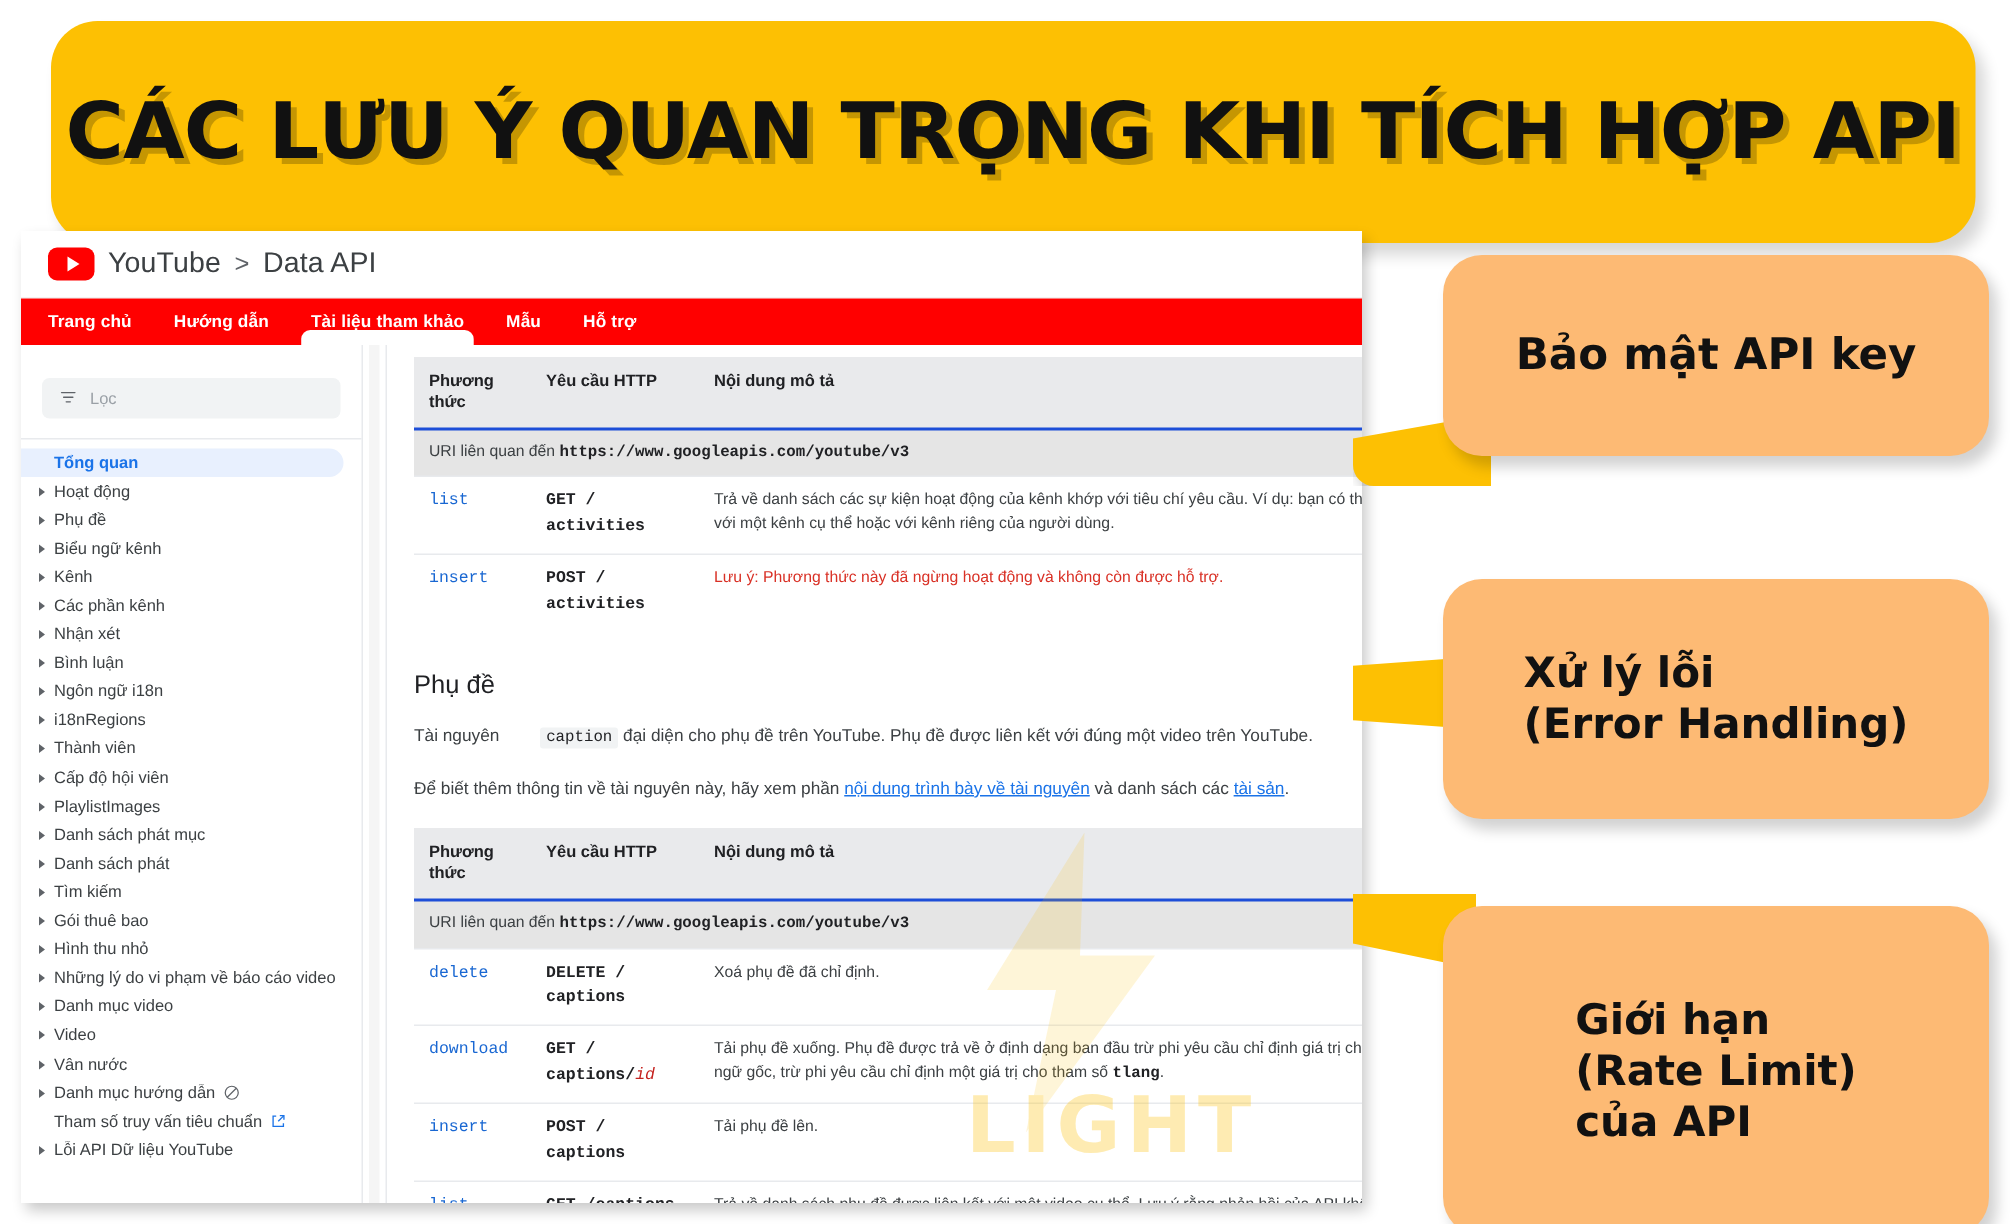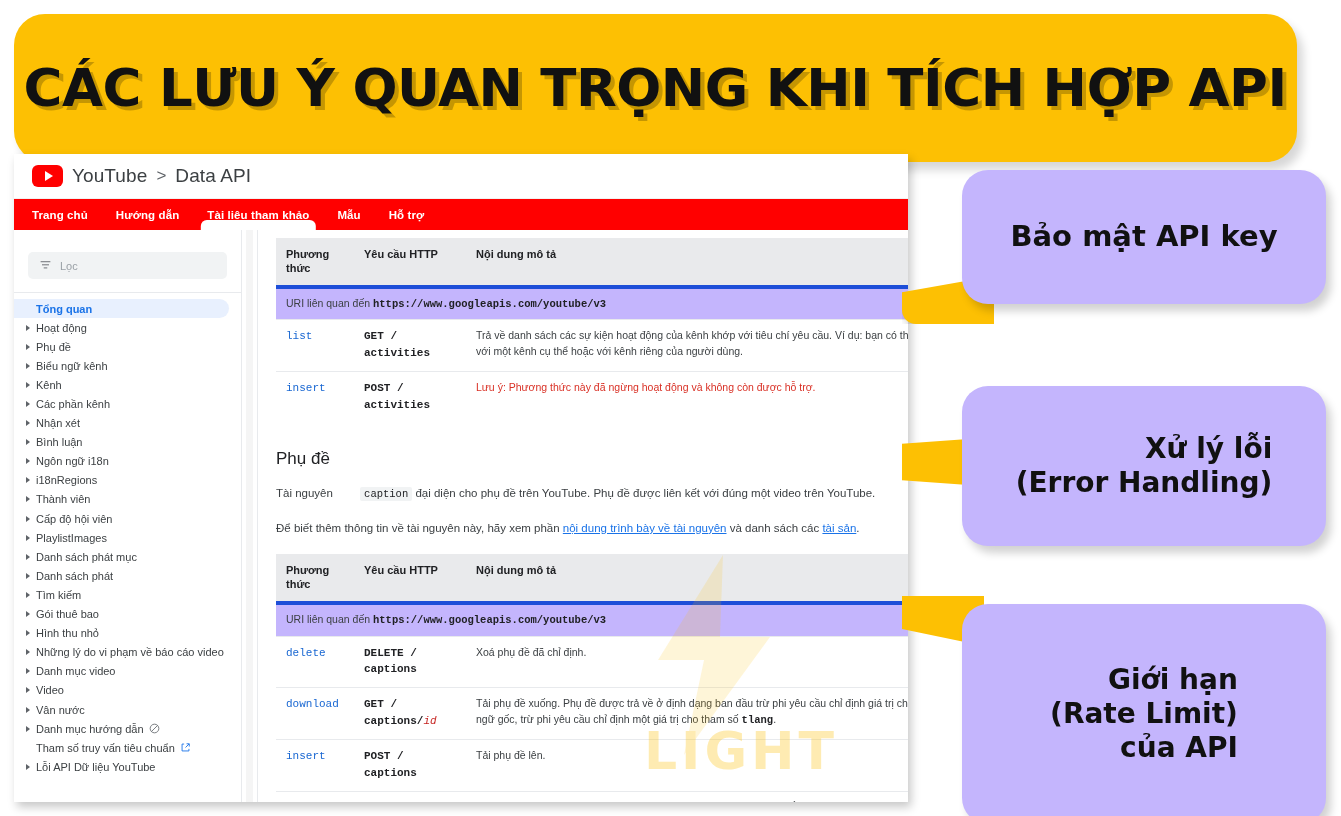--- a/index.html
+++ b/index.html
@@ -12,21 +12,21 @@
     position: relative;
     width: 1341px;
     height: 816px;
     overflow: hidden;
     background: #ffffff;
   }
 
   
   #banner {
     position: absolute;
-    left: 14px; top: 14px;
+    left: 34px; top: 14px;
     width: 1283px; height: 148px;
     background: #FDC003;
     box-shadow: 6px 8px 10px rgba(0,0,0,0.16);
     display: flex; align-items: center; justify-content: center; border-radius: 31px;
   }
   #banner-title {
     font-family: "DejaVu Sans", sans-serif;
     font-weight: 700;
     font-size: 52px;
     letter-spacing: -0.5px;
@@ -208,23 +208,23 @@
     line-height: 1.28;
   }
   table.api td {
     font-size: 10.5px; color: #3c4043;
     vertical-align: top;
     padding: 8px 8px 9px 10px;
     border-top: 1px solid #e8eaed;
     line-height: 1.45;
   }
   table.api tr.uri td {
-    background: #c4b5fd;
+    background: #e5e5e5;
     font-size: 10.5px;
-    border-top: 4px solid #1d4ed8;
+    border-top: 2px solid #1d4ed8;
     padding-top: 7px; padding-bottom: 7px;
   }
   .col-m { width: 78px; }
   .col-h { width: 112px; }
   .m-name { font-family: "Liberation Mono","DejaVu Sans Mono",monospace; font-size: 11px; color: #1967d2; }
   .h-req  { font-family: "Liberation Mono","DejaVu Sans Mono",monospace; font-size: 11px; color: #202124; font-weight: 700; }
   .h-req .idp { color: #c5221f; font-style: italic; font-weight: 400; }
   .warn { color: #d93025; }
   .lnk  { color: #1a73e8; margin-top: 48px; }
   .code-inline {
@@ -237,25 +237,25 @@
 
   h2.sec {
     font-size: 17px; font-weight: 400; color: #202124;
     margin: 26px 0 16px 0;
   }
   p.para { font-size: 11.5px; color: #3c4043; margin: 0 0 17px 0; line-height: 1.5; }
 
   
   .callout {
     position: absolute;
-    background: #c4b5fd;
+    background: #fdba74;
     border-radius: 26px;
     box-shadow: 5px 7px 9px rgba(0,0,0,0.18);
     display: flex; align-items: center; justify-content: center;
-    text-align: right;
+    text-align: left;
     z-index: 6;
   }
   .callout .ctxt {
     font-family: "DejaVu Sans", sans-serif;
     font-weight: 700;
     color: #111111;
     line-height: 1.22;
     padding: 0 12px;
     white-space: pre-line;
   }

